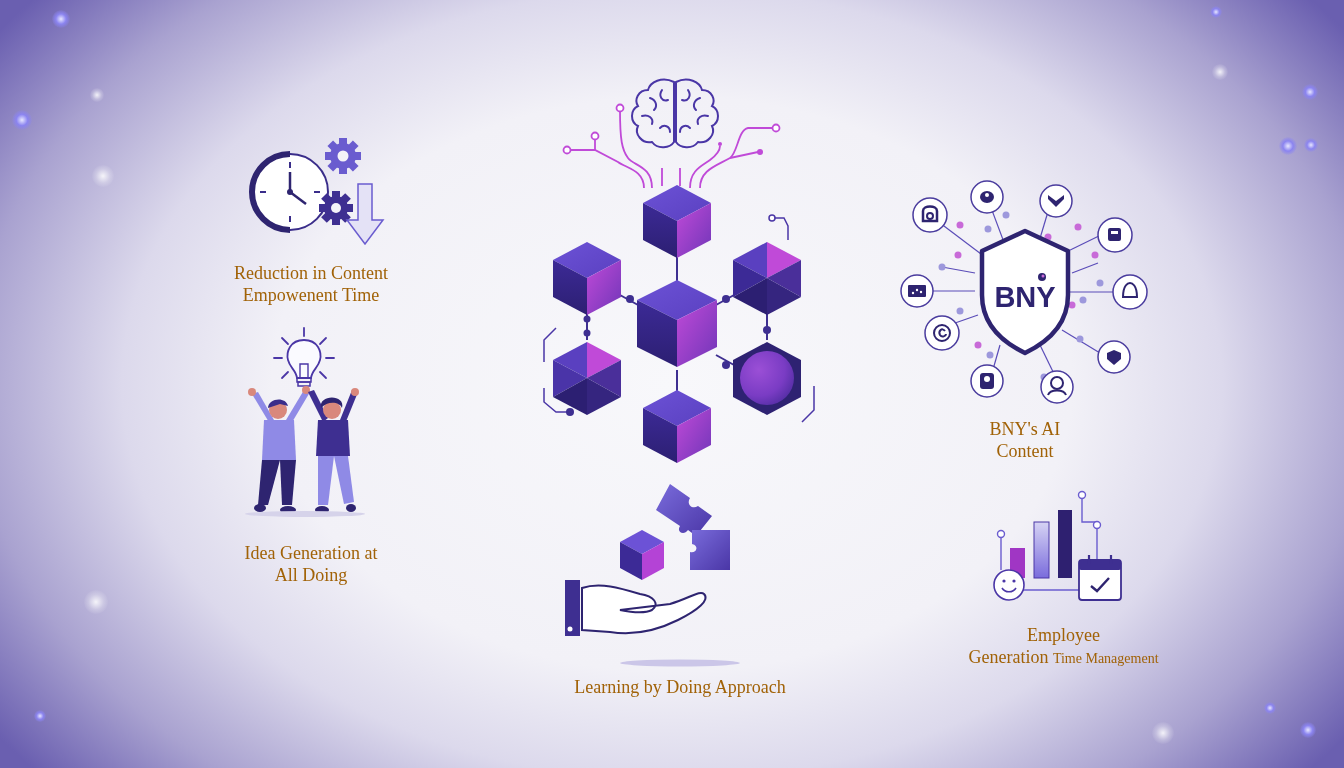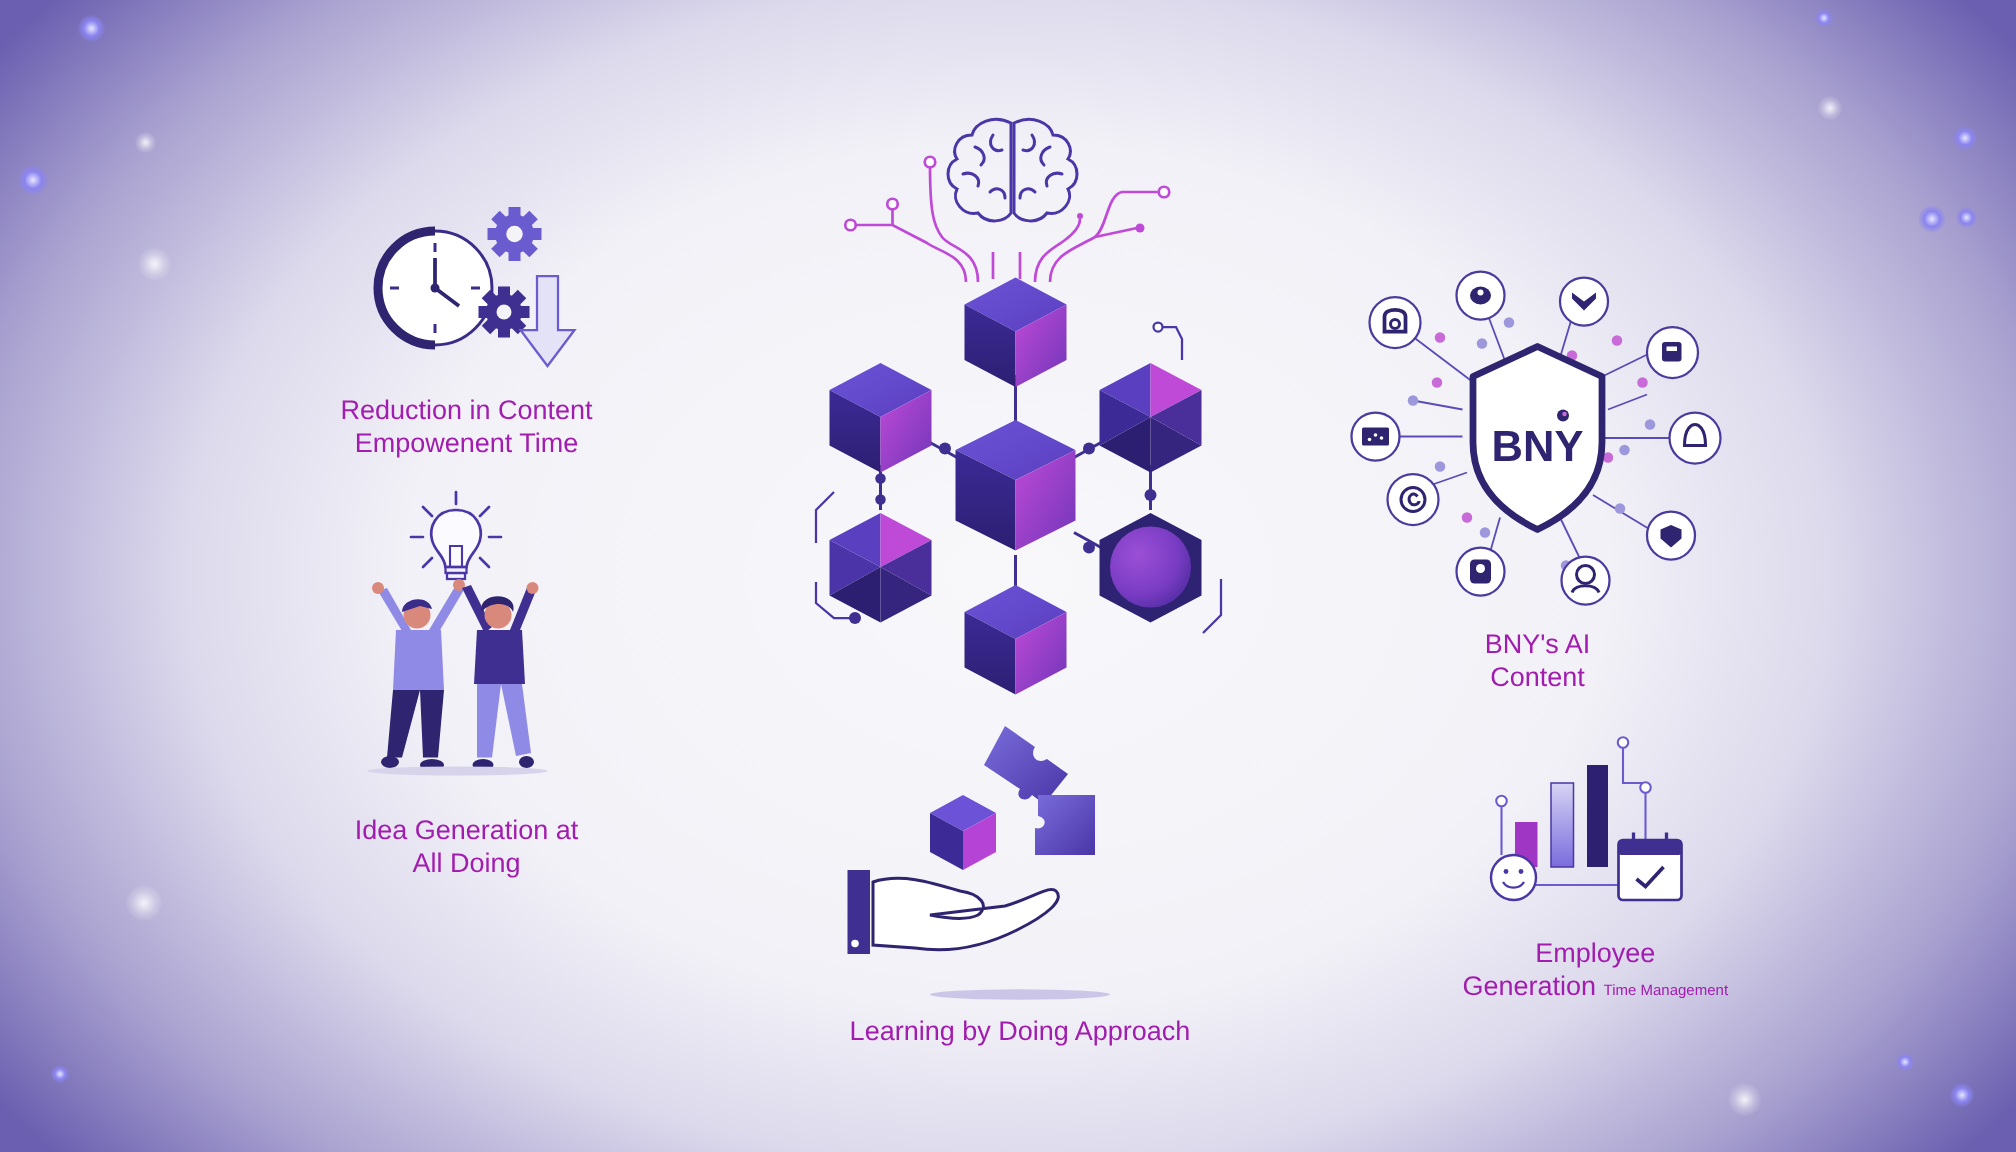--- a/index.html
+++ b/index.html
@@ -5,25 +5,25 @@
   html, body { margin: 0; padding: 0; }
   body {
     width: 1344px; height: 768px; overflow: hidden; position: relative;
     font-family: "Liberation Sans", sans-serif;
     background: radial-gradient(ellipse 62% 78% at 50% 50%, #f8f8fb 0%, #f2f1f7 48%, #dcd9ec 66%, #a9a2d0 84%, #6a5fb0 100%);
   }
   .sparkle { position: absolute; border-radius: 50%; background: radial-gradient(circle, #e6e6ff 0%, #8b84f0 40%, rgba(139,132,240,0) 75%); }
   .sparkle.soft { background: radial-gradient(circle, rgba(255,255,255,0.85) 0%, rgba(255,255,255,0.25) 45%, rgba(255,255,255,0) 75%); }
   .panel { position: absolute; }
   .label {
-    position: absolute; color: #a21caf; text-align: center;
-    font-family: Liberation Sans, sans-serif; font-size: 18px; line-height: 22px;
+    position: absolute; color: #a16207; text-align: center;
+    font-family: Liberation Serif, serif; font-size: 18px; line-height: 22px;
     white-space: nowrap;
   }
-  .label .small { font-size: 10px; }
+  .label .small { font-size: 14px; }
   svg { display: block; overflow: visible; }
 </style>
 </head>
 <body>
 
 <div>
   <div class="sparkle" style="left:52px;top:10px;width:18px;height:18px;"></div>
   <div class="sparkle" style="left:12px;top:110px;width:20px;height:20px;"></div>
   <div class="sparkle soft" style="left:90px;top:88px;width:14px;height:14px;"></div>
   <div class="sparkle soft" style="left:92px;top:165px;width:22px;height:22px;"></div>

